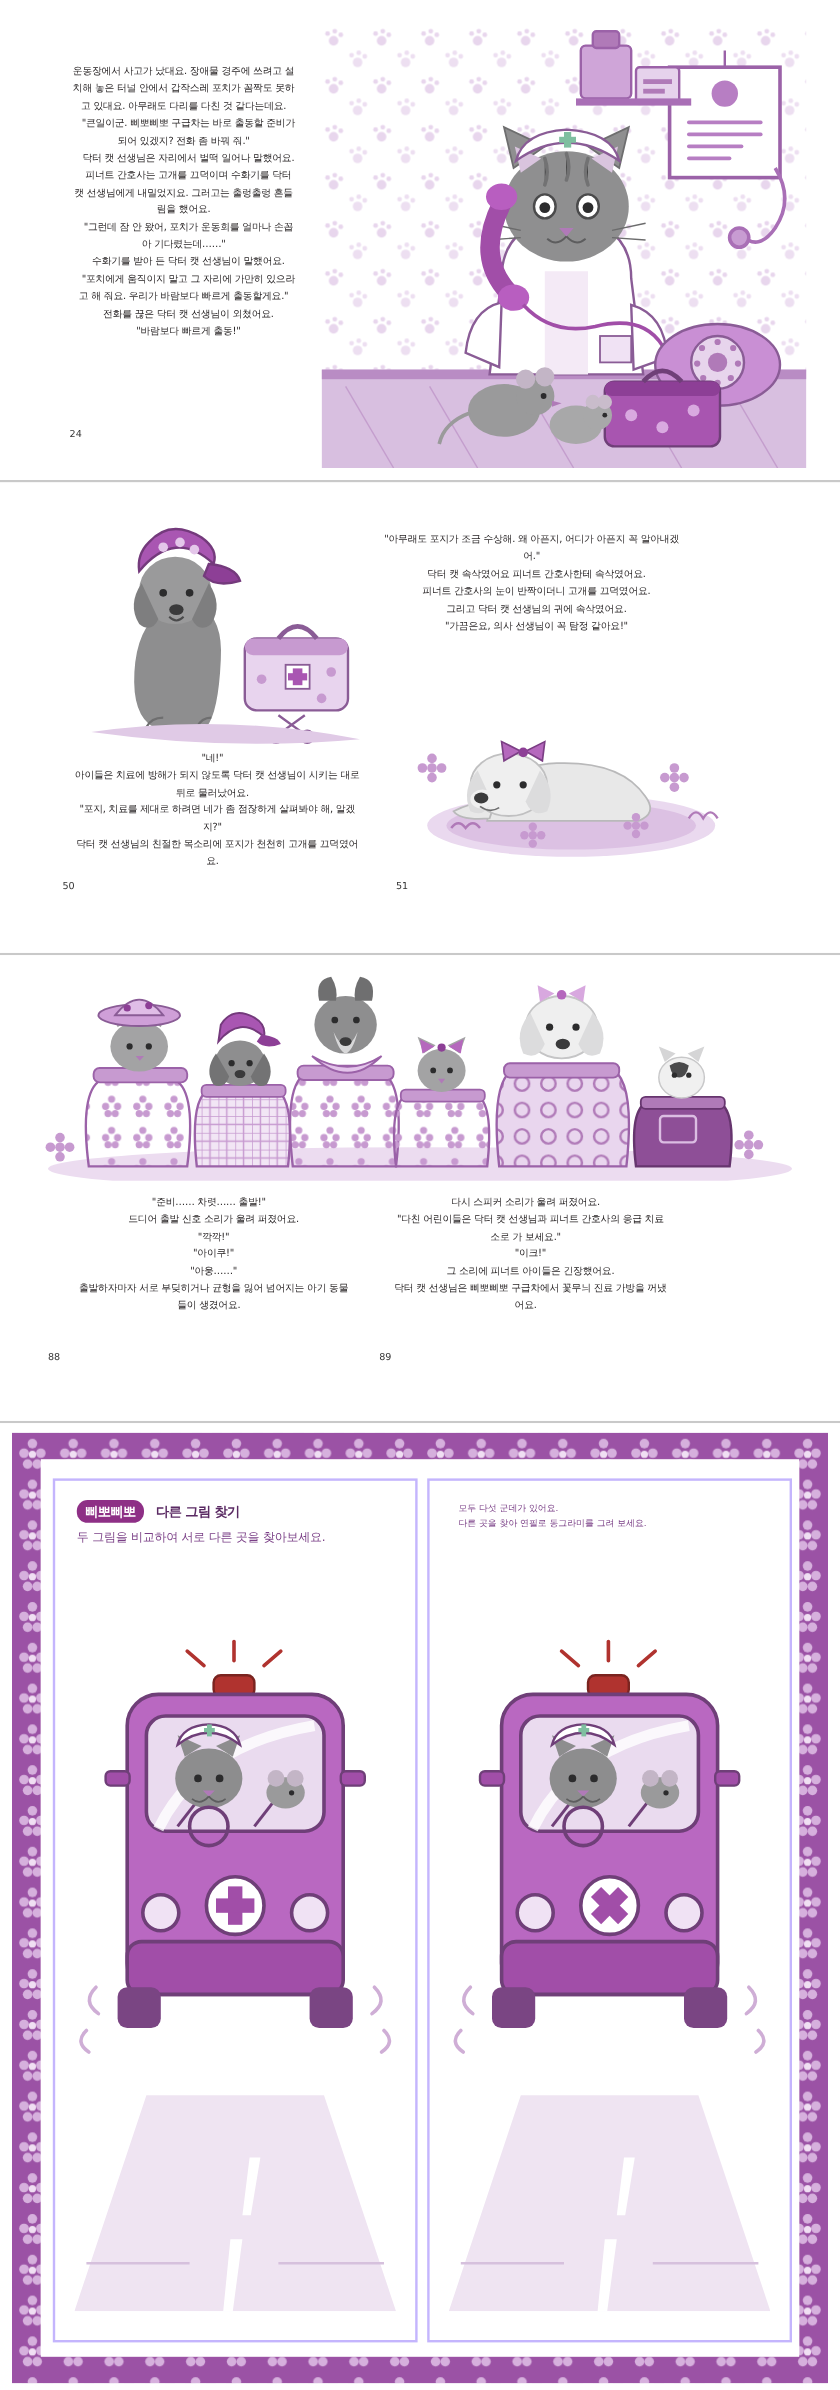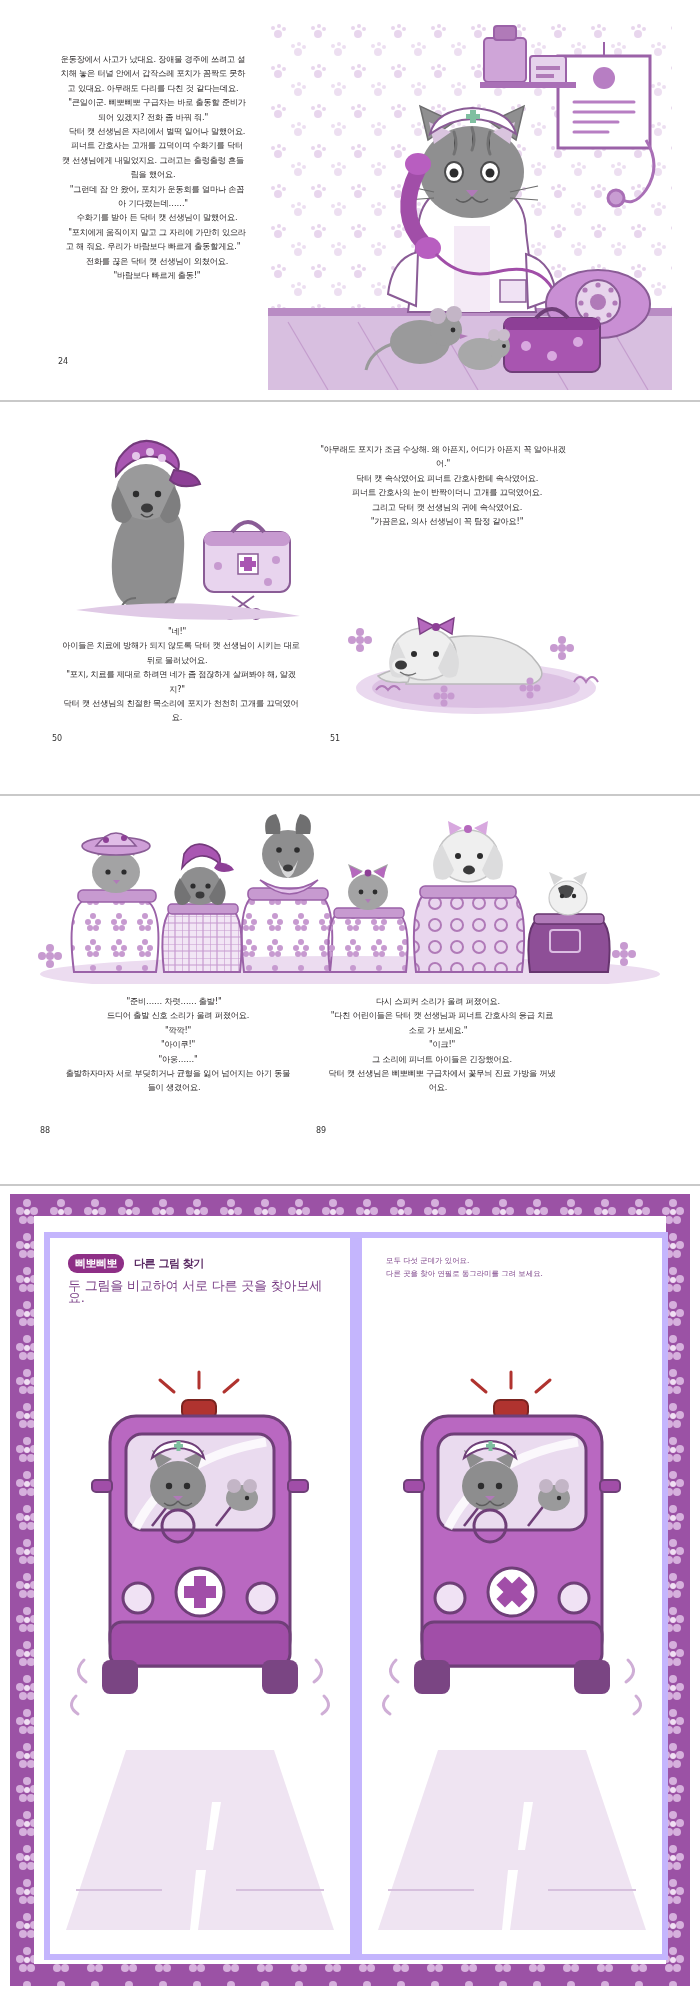--- a/index.html
+++ b/index.html
@@ -35,28 +35,28 @@
   .s3 .art{position:absolute;left:28px;top:8px;width:644px;height:180px;}
   .s3 .textL{position:absolute;left:56px;top:198px;width:236px;}
   .s3 .textR{position:absolute;left:320px;top:198px;width:236px;}
   .s3 .folioL{position:absolute;left:40px;top:330px;width:236px;}
   .s3 .folioR{position:absolute;left:316px;top:330px;width:236px;}
   .s4 .frame{position:absolute;left:10px;top:8px;width:680px;height:792px;
     background:
       repeating-linear-gradient(45deg,#e3cfe8 0 6px,#d9bde1 6px 12px);
     box-sizing:border-box;}
   .s4 .inner{position:absolute;left:34px;top:32px;width:632px;height:744px;background:#fff;}
-  .s4 .panel{position:absolute;top:14px;width:300px;height:716px;background:#fff;border:6px solid #c4b5fd;}
+  .s4 .panel{position:absolute;top:14px;width:300px;height:716px;background:#fff;border:2px solid #c4b5fd;}
   .s4 .panelL{left:10px;}
   .s4 .panelR{left:322px;}
   .s4 .hdr{position:absolute;left:18px;top:14px;width:270px;}
   .s4 .badge{display:inline-block;font-size:11px;font-weight:bold;color:#fff;background:#8e2f86;
     padding:2px 7px;border-radius:9px;letter-spacing:-0.5px;}
   .s4 .hdr-title{font-size:11px;font-weight:bold;color:#5a2a63;margin-left:5px;letter-spacing:-0.5px;}
-  .s4 .instr{font-size:13px;line-height:12px;color:#7a3f86;margin-top:7px;letter-spacing:-0.2px;}
+  .s4 .instr{font-size:10px;line-height:12px;color:#7a3f86;margin-top:7px;letter-spacing:-0.2px;}
   .s4 .instrR{position:absolute;left:24px;top:16px;width:268px;font-size:7.4px;line-height:13px;color:#7a3f86;}
   .s4 .bus-wrap{position:absolute;left:16px;top:92px;width:268px;height:600px;}
 
   
   .art-svg{display:block;width:100%;height:100%;}
 </style>
 </head>
 <body>
 
 <div class="page-stack">

